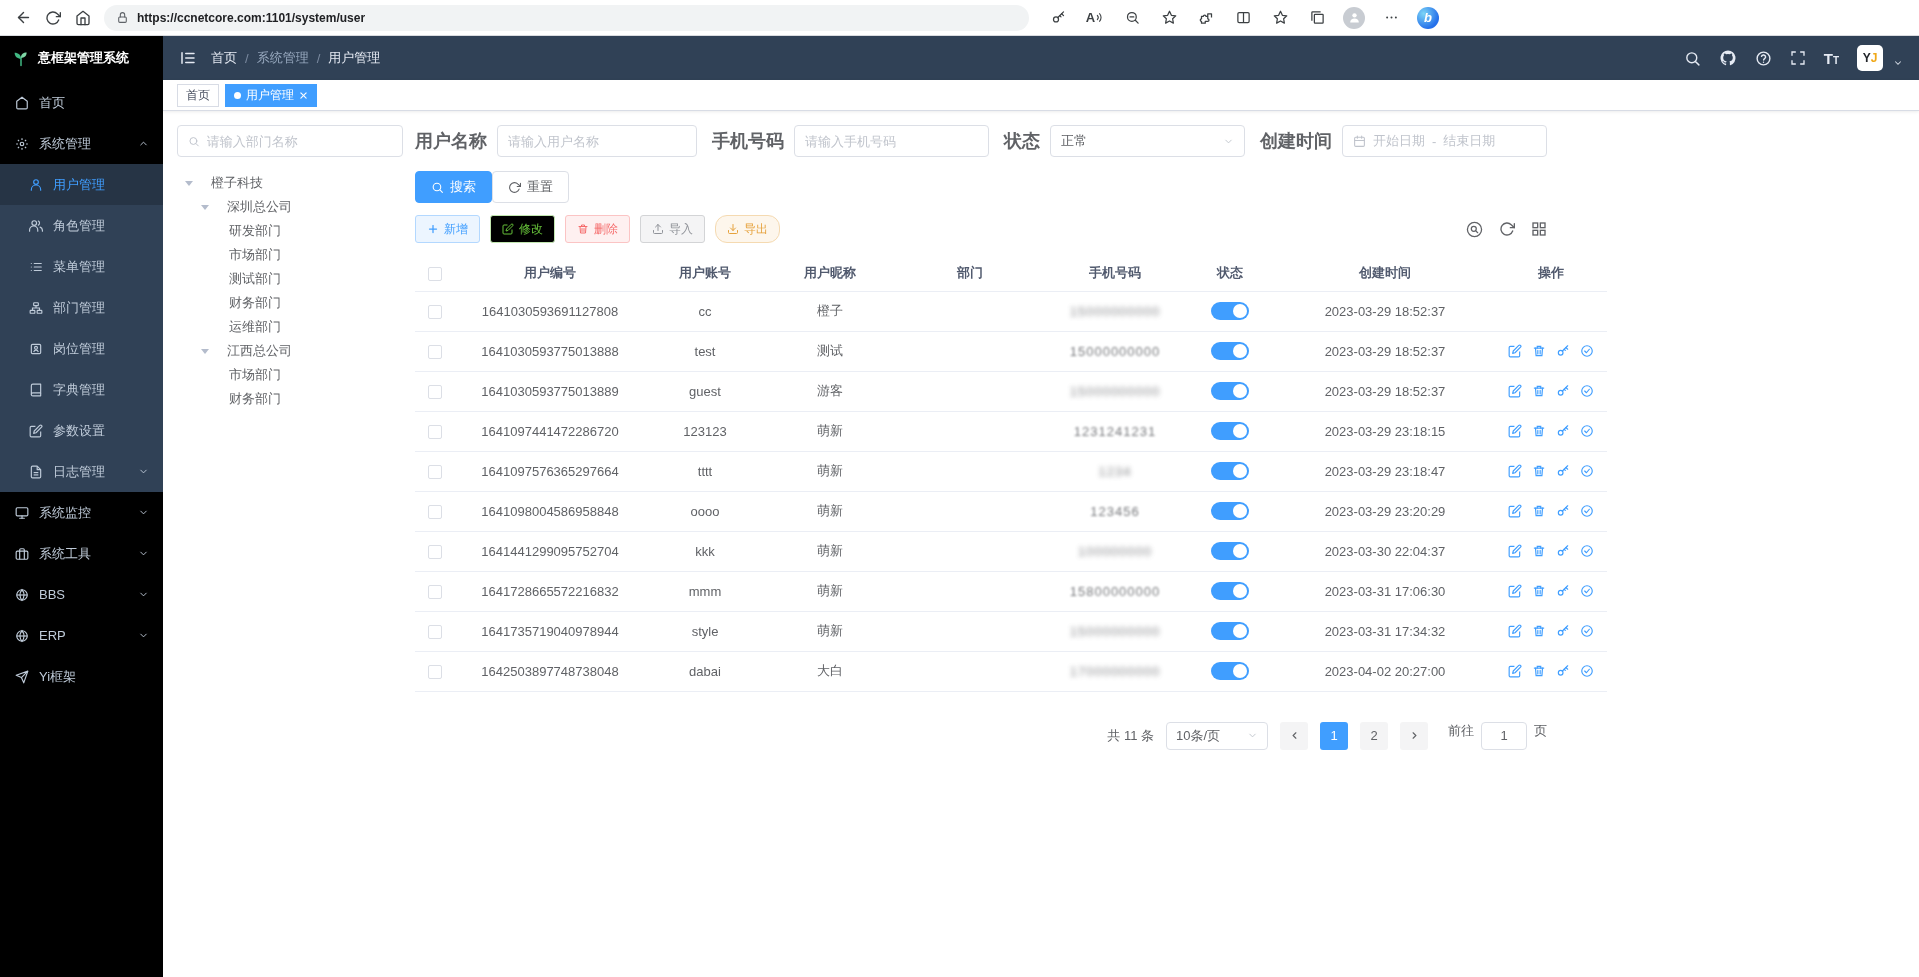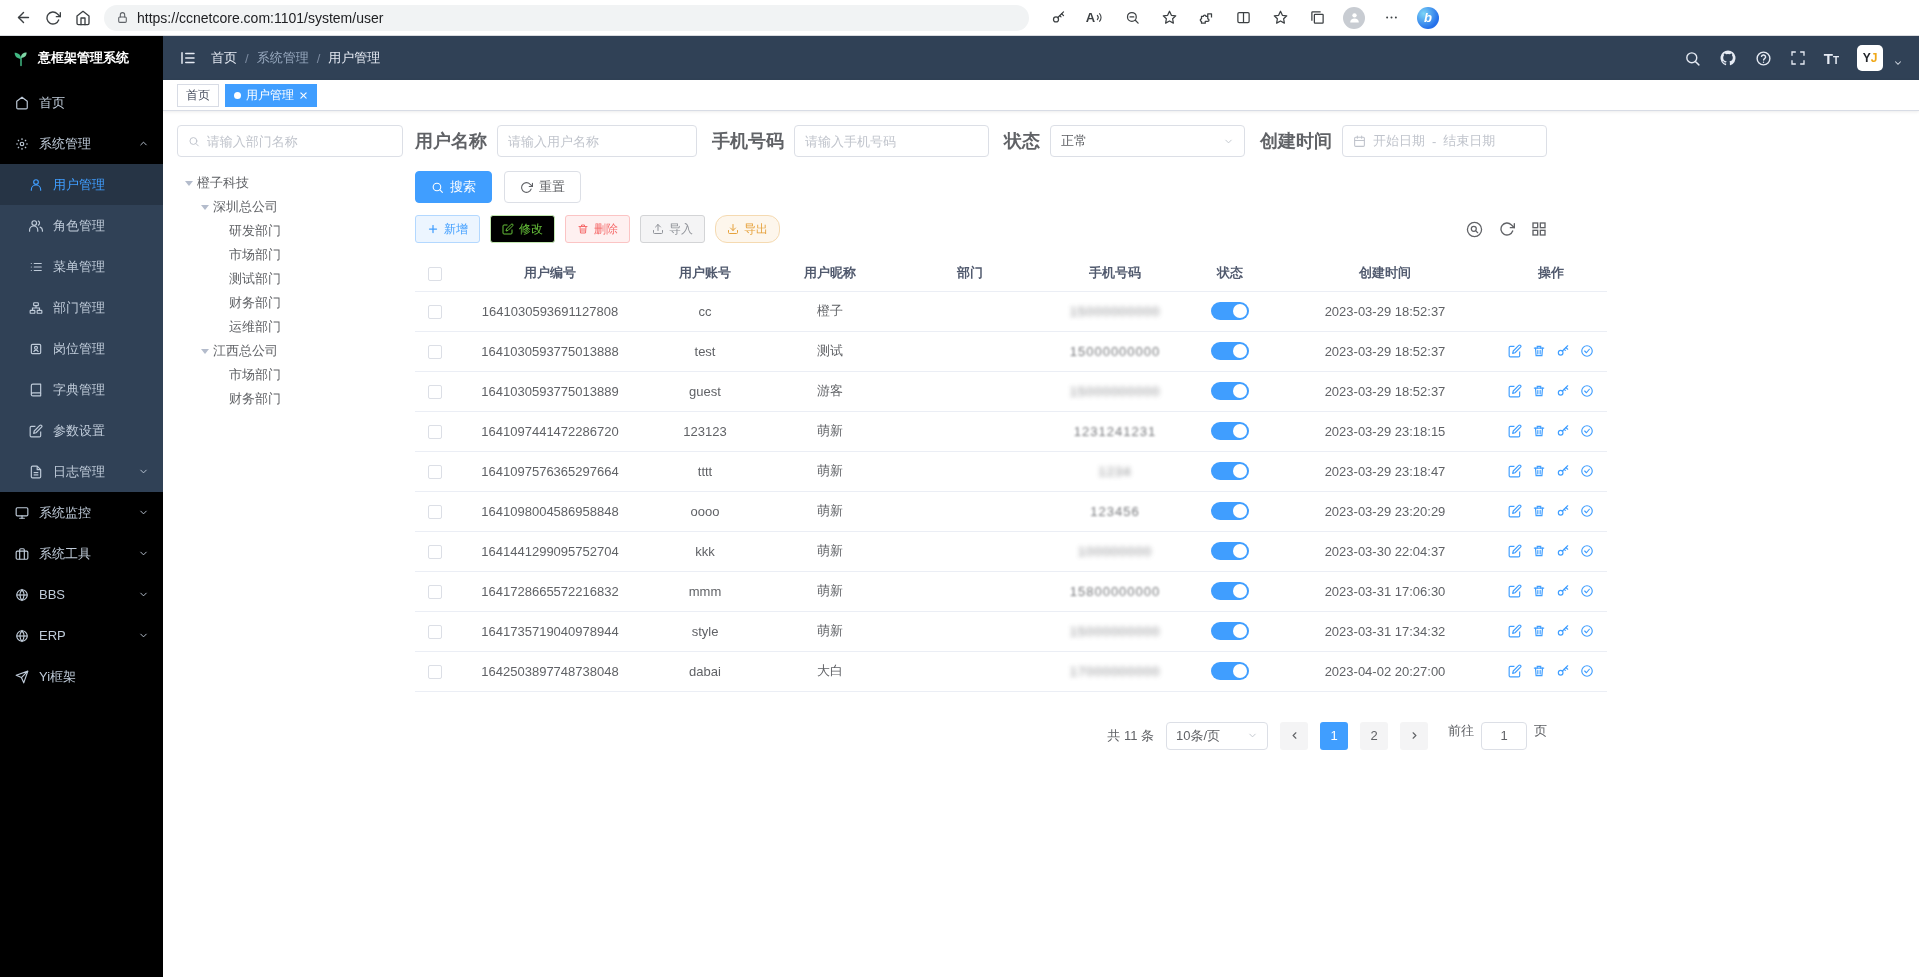--- a/index.html
+++ b/index.html
@@ -4,21 +4,21 @@
 <style>
   * { margin:0; padding:0; box-sizing:border-box; }
   html,body { width:1919px; height:977px; overflow:hidden; background:#fff;
     font-family:"Liberation Sans","DejaVu Sans",sans-serif; }
   .screen { width:1919px; height:977px; display:flex; flex-direction:column; }
 
   
   .bbar { height:36px; background:#fff; border-bottom:1px solid #dadce0; display:flex; align-items:center; padding:0 8px; flex:0 0 36px; }
   .bicon { width:30px; height:28px; display:flex; align-items:center; justify-content:center; color:#3c4043; border-radius:4px; flex:0 0 auto; }
   .addr { width:925px; height:26px; margin-left:6px; background:#f1f3f4; border-radius:13px; display:flex; align-items:center; padding:0 12px; gap:8px; }
-  .addr-url { font-size:14px; color:#202124; }
+  .addr-url { font-size:12px; color:#202124;font-weight:bold; }
   .bright { display:flex; align-items:center; gap:7px; margin-left:14px; }
   .ra-glyph { font-size:13px; font-weight:700; color:#3c4043; }
   .bavatar { width:22px; height:22px; border-radius:50%; background:#c8ccd2; display:flex; align-items:center; justify-content:center; color:#fff; }
   .copilot { width:22px; height:22px; border-radius:50%; background:radial-gradient(circle at 30% 30%, #7cd5f6, #2570ea 70%); display:flex; align-items:center; justify-content:center; color:#fff; font-weight:700; font-style:italic; font-size:13px; }
 
   
   .app { flex:1; display:flex; min-height:0; }
   .sidebar { width:163px; background:#000000; flex:0 0 163px; display:flex; flex-direction:column; }
   .logo { height:44px; display:flex; align-items:center; gap:8px; padding:0 12px; }
   .logo-title { color:#fff; font-size:13px; font-weight:700; white-space:nowrap; }
@@ -52,38 +52,38 @@
   .tclose { display:flex; }
 
   
   .content { flex:1; padding:14px; display:flex; align-items:flex-start; overflow:hidden; }
 
   .treep { width:226px; flex:0 0 226px; margin-right:12px; }
   .dsearch { height:32px; border:1px solid #dcdfe6; border-radius:4px; display:flex; align-items:center; padding:0 10px; gap:7px; color:#c0c4cc; }
   .dsearch input { border:none; outline:none; width:100%; font-size:13px; color:#606266; }
   .dsearch input::placeholder { color:#c0c4cc; }
   .tree { margin-top:14px; font-size:13px; color:#606266; }
-  .tnode { height:24px; display:flex; align-items:center; gap:4px; cursor:pointer; }
+  .tnode { height:24px; display:flex; align-items:center; gap:18px; cursor:pointer; }
   .tnode.lv0 { padding-left:8px; } .tnode.lv1 { padding-left:24px; } .tnode.lv2 { padding-left:52px; }
   .tcaret { width:0; height:0; border-left:4px solid transparent; border-right:4px solid transparent; border-top:5px solid #b4bccc; }
 
   .tablep { width:1132px; flex:0 0 1132px; display:flex; flex-direction:column; }
   .filters { display:flex; align-items:center; justify-content:space-between; }
   .fitem { display:flex; align-items:center; gap:10px; }
   .flabel { font-size:18px; font-weight:700; color:#606266; white-space:nowrap; }
   .fbox { height:32px; border:1px solid #dcdfe6; border-radius:4px; background:#fff; display:flex; align-items:center; padding:0 10px; font-size:13px; color:#606266; }
   .fbox input { border:none; outline:none; width:100%; font-size:13px; color:#606266; }
   .fbox input::placeholder { color:#c0c4cc; }
   .w200 { width:200px; } .w195 { width:195px; }
   .fselect { justify-content:space-between; }
   .fsel-caret { color:#c0c4cc; display:flex; }
   .fdate { width:205px; gap:7px; color:#c0c4cc; }
   .fdate .ph { color:#c0c4cc; }
 
-  .btnrow { margin-top:14px; display:flex; gap:12px; }
+  .btnrow { margin-top:14px; display:flex; }
   .btn { height:32px; border-radius:4px; font-size:13px; display:inline-flex; align-items:center; gap:6px; padding:0 15px; cursor:pointer; border:1px solid #dcdfe6; background:#fff; color:#606266; }
   .btn.primary { background:#409eff; border-color:#409eff; color:#fff; }
 
   .actrow { margin-top:12px; display:flex; align-items:center; }
   .agroup { display:flex; gap:10px; }
   .abtn { height:28px; border-radius:3px; font-size:12px; display:inline-flex; align-items:center; gap:5px; padding:0 11px; cursor:pointer; border:1px solid; }
   .abtn.add { background:#ecf5ff; border-color:#b3d8ff; color:#409eff; }
   .abtn.edit { background:#000000; border-color:#c2e7b0; color:#67c23a; }
   .abtn.del { background:#fef0f0; border-color:#fbc4c4; color:#f56c6c; }
   .abtn.imp { background:#f4f4f5; border-color:#d3d4d6; color:#909399; }

